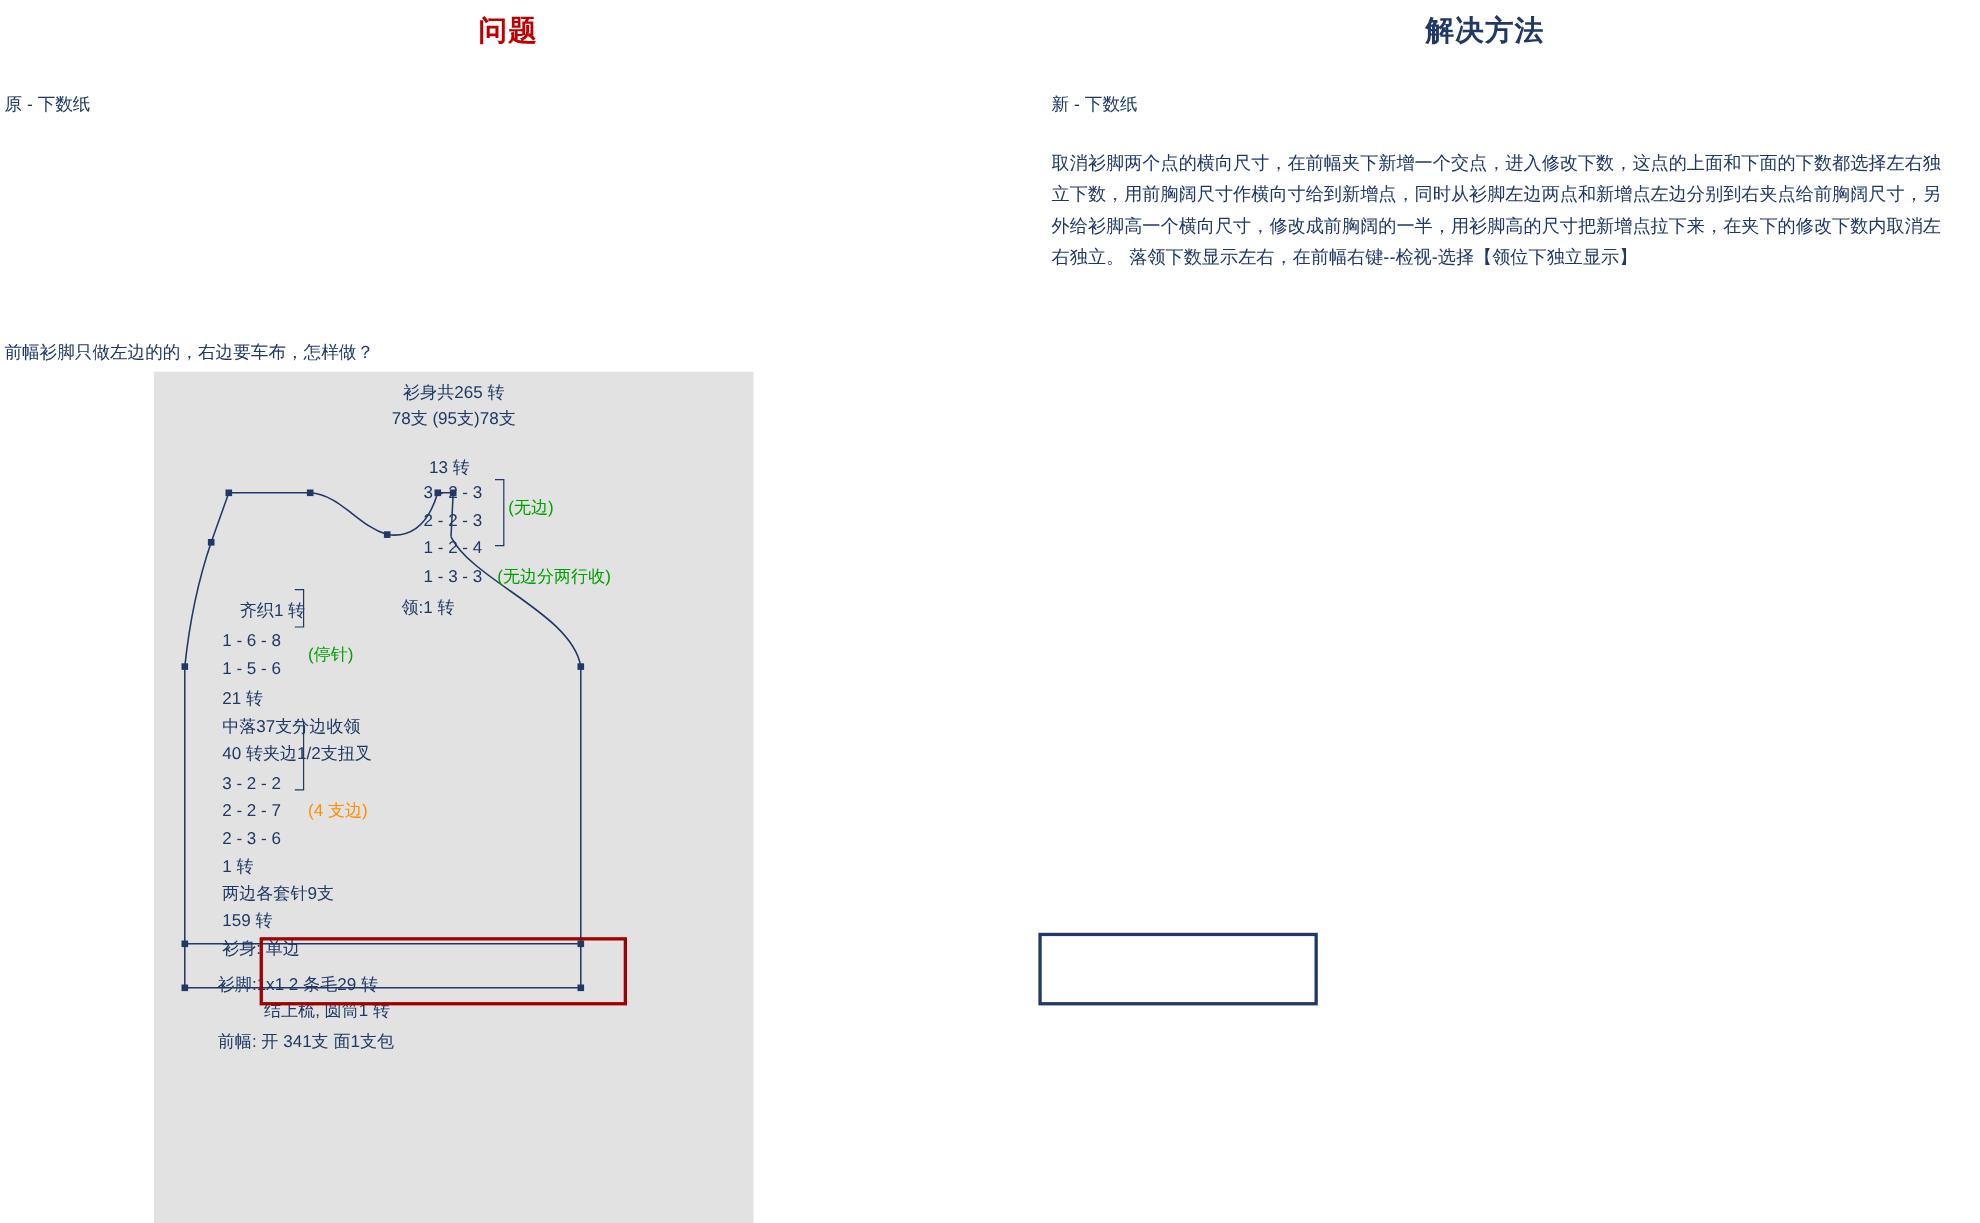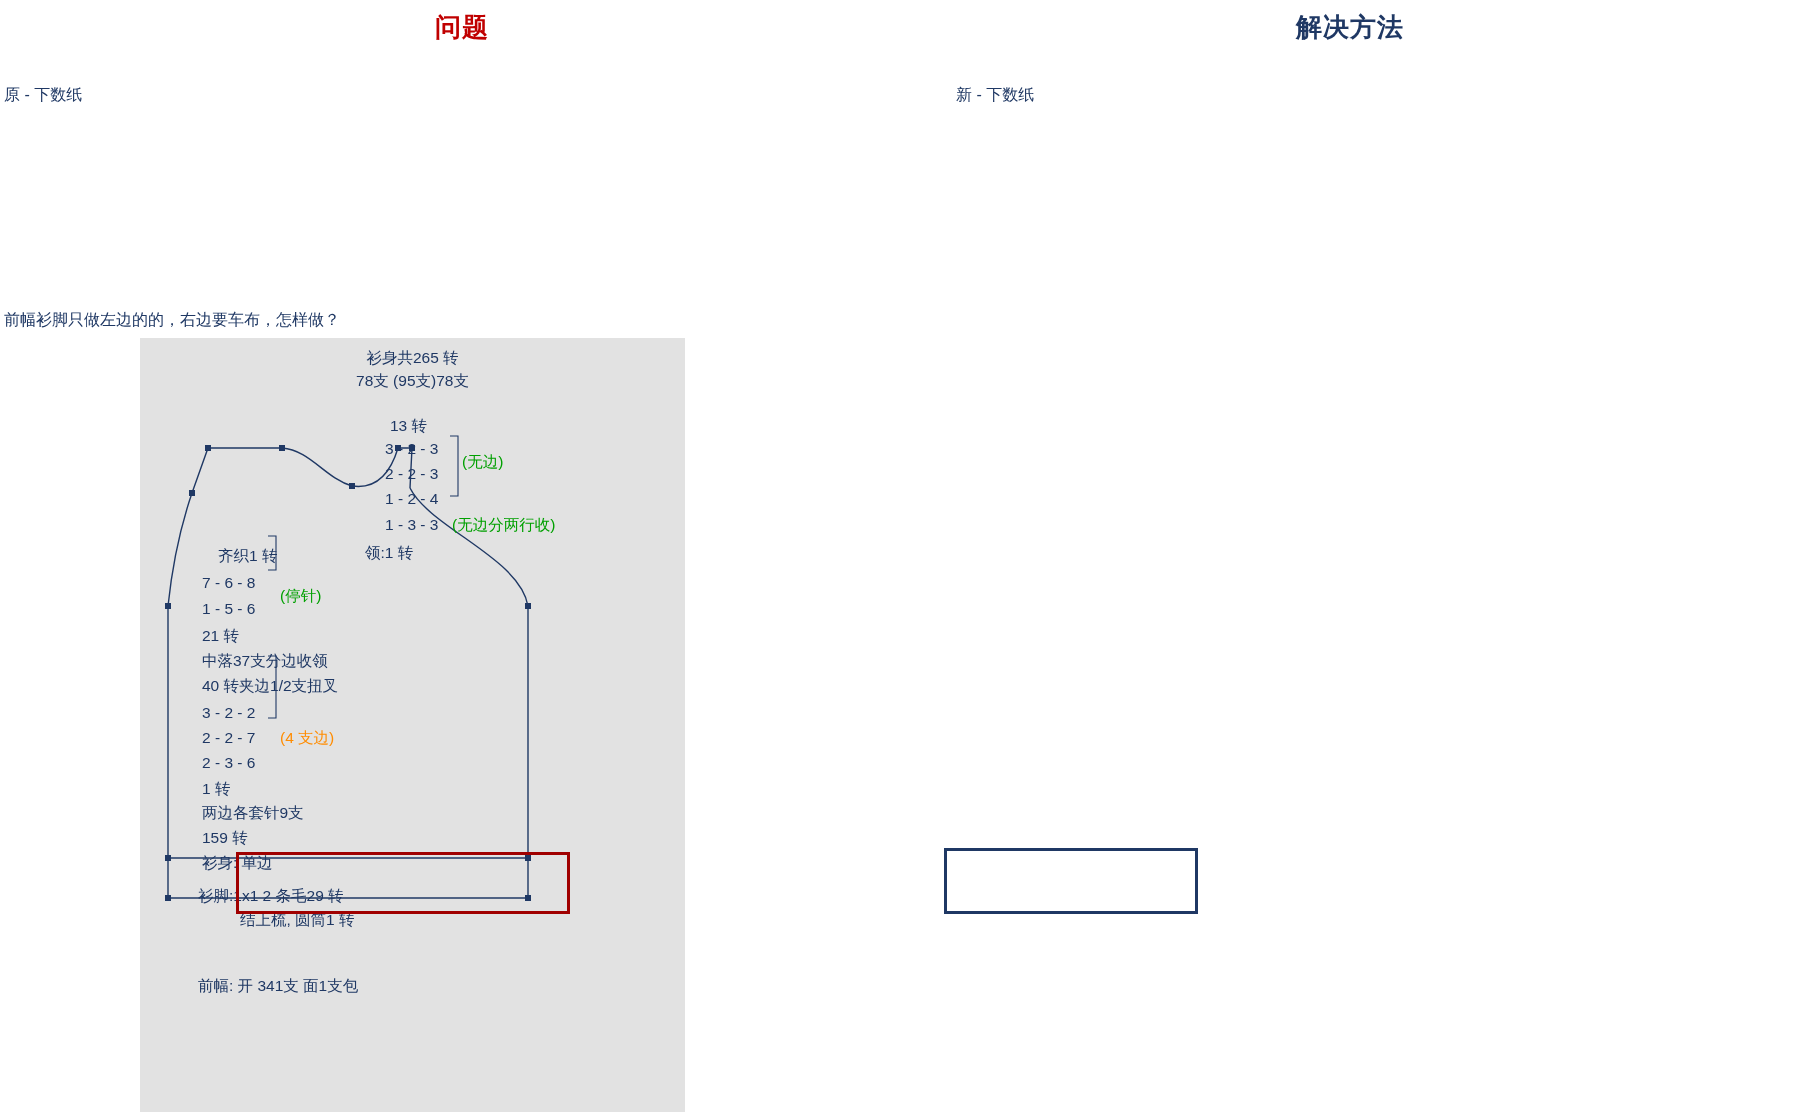--- a/index.html
+++ b/index.html
@@ -170,45 +170,46 @@
       <div class="lbl" style="left:250px; top:78px;">13 转</div>
       <div class="lbl" style="left:245px; top:101px;text-align:right;">3 - 2 - 3</div>
       <div class="lbl" style="left:245px; top:126px;">2 - 2 - 3</div>
       <div class="lbl green" style="left:322px; top:114px;">(无边)</div>
       <div class="lbl" style="left:245px; top:151px;">1 - 2 - 4</div>
       <div class="lbl" style="left:245px; top:177px;">1 - 3 - 3</div>
       <div class="lbl green" style="left:312px; top:177px;">(无边分两行收)</div>
       <div class="lbl" style="left:225px; top:205px;">领:1 转</div>
 
       <div class="lbl" style="left:78px; top:208px;">齐织1 转</div>
-      <div class="lbl" style="left:62px; top:235px;">7 - 6 - 8</div>
+      <div class="lbl" style="left:62px; top:235px;">1 - 6 - 8</div>
       <div class="lbl green" style="left:140px; top:248px;">(停针)</div>
       <div class="lbl" style="left:62px; top:261px;">1 - 5 - 6</div>
       <div class="lbl" style="left:62px; top:288px;">21 转</div>
       <div class="lbl" style="left:62px; top:313px;">中落37支分边收领</div>
       <div class="lbl" style="left:62px; top:338px;">40 转夹边1/2支扭叉</div>
       <div class="lbl" style="left:62px; top:365px;">3 - 2 - 2</div>
       <div class="lbl" style="left:62px; top:390px;">2 - 2 - 7</div>
       <div class="lbl orange" style="left:140px; top:390px;">(4 支边)</div>
       <div class="lbl" style="left:62px; top:415px;">2 - 3 - 6</div>
       <div class="lbl" style="left:62px; top:441px;">1 转</div>
       <div class="lbl" style="left:62px; top:465px;">两边各套针9支</div>
       <div class="lbl" style="left:62px; top:490px;">159 转</div>
       <div class="lbl" style="left:62px; top:515px;">衫身: 单边</div>
       <div class="lbl" style="left:58px; top:548px;">衫脚:1x1    2 条毛29 转</div>
       <div class="lbl" style="left:100px; top:572px;">结上梳, 圆筒1 转</div>
-      <div class="lbl" style="left:58px; top:600px;margin-top:38px;">前幅: 开 341支  面1支包</div>
+      <div class="lbl" style="left:58px; top:600px;">前幅: 开 341支  面1支包</div>
     </div>
 
     <div class="hl-box hl-red" style="left:236px; top:852px; width:334px; height:62px;"></div>
   </div>
 
   <div class="panel panel-right">
 
     <div class="panel-title title-solution">解决方法</div>
 
     <div class="subhead right-subhead">新 - 下数纸</div>
 
+    <div class="solution-body">取消衫脚两个点的横向尺寸，在前幅夹下新增一个交点，进入修改下数，这点的上面和下面的下数都选择左右独立下数，用前胸阔尺寸作横向寸给到新增点，同时从衫脚左边两点和新增点左边分别到右夹点给前胸阔尺寸，另外给衫脚高一个横向尺寸，修改成前胸阔的一半，用衫脚高的尺寸把新增点拉下来，在夹下的修改下数内取消左右独立。 落领下数显示左右，在前幅右键--检视-选择【领位下独立显示】</div>
 
     <div class="hl-box hl-blue" style="left:44px; top:848px; width:254px; height:66px;"></div>
   </div>
 
 </div>
 
 </body></html>

